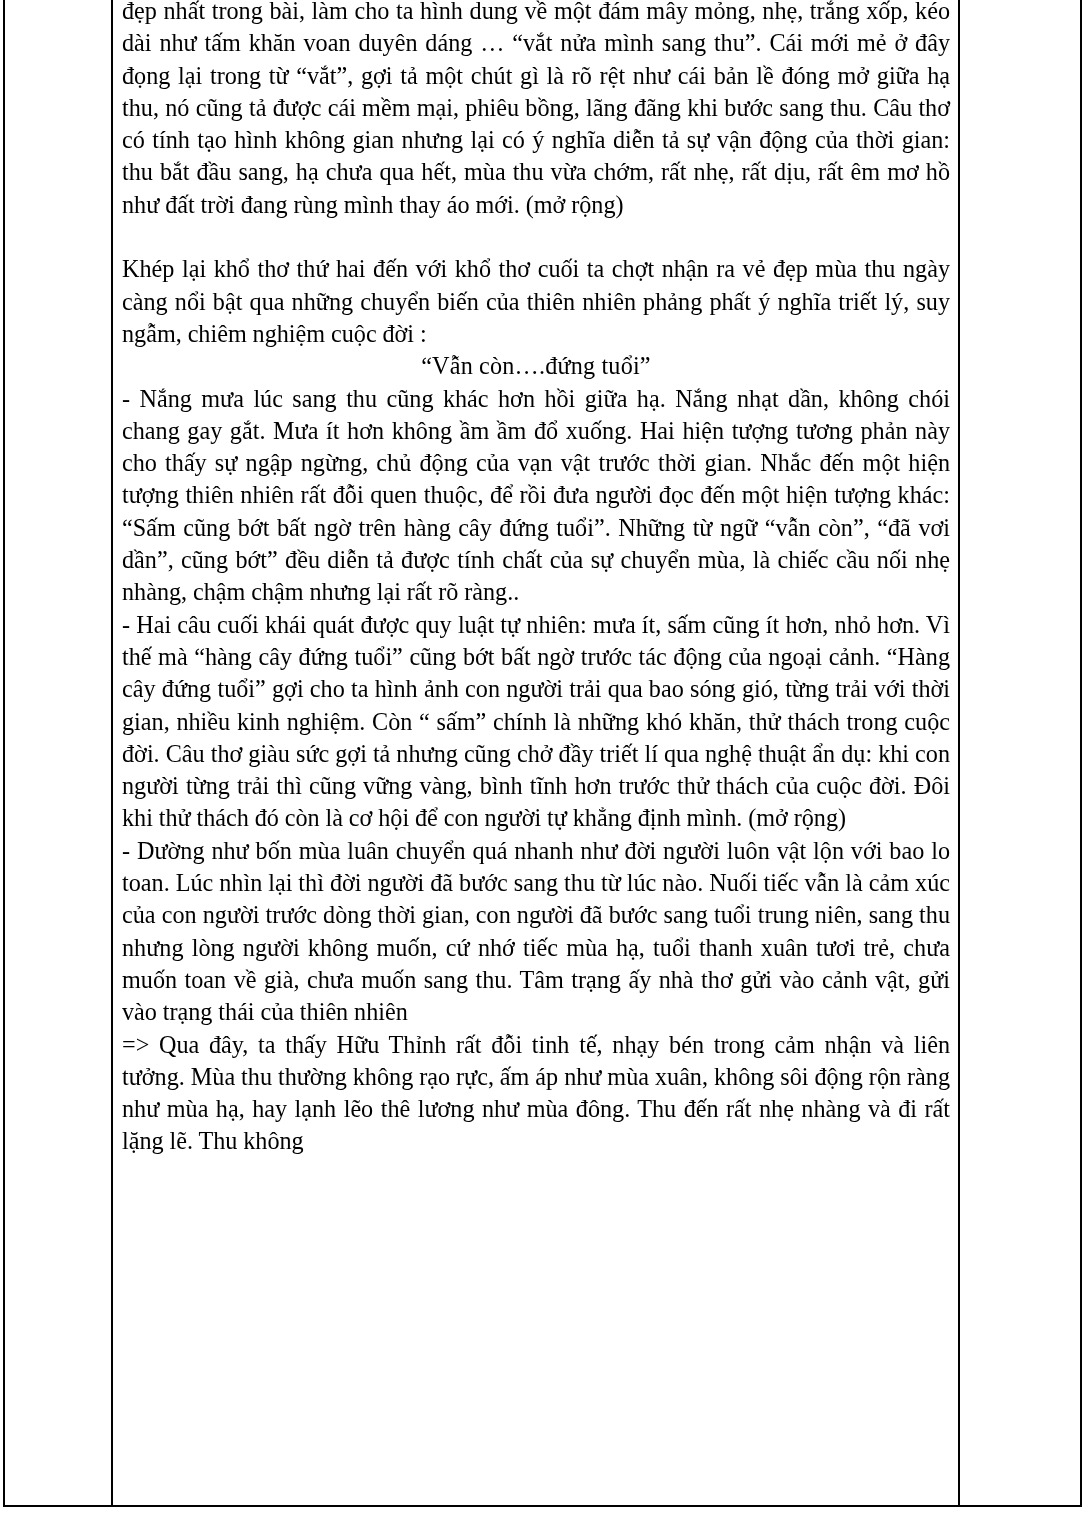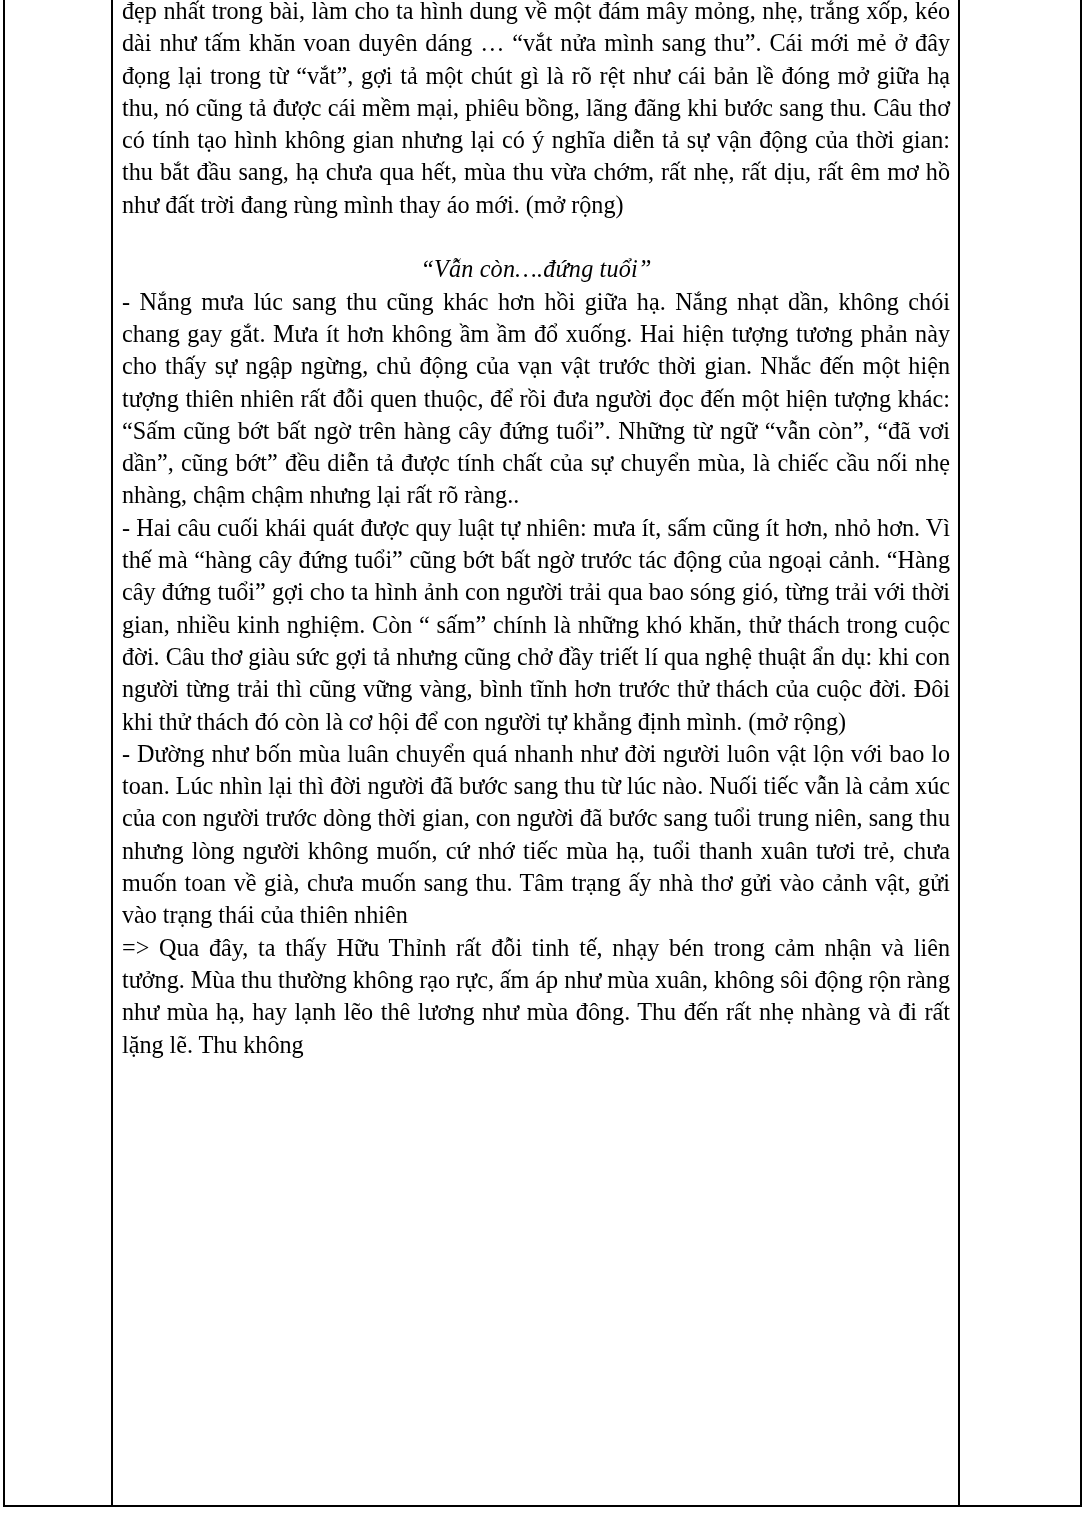--- a/index.html
+++ b/index.html
@@ -79,21 +79,20 @@
 
   .blank-line {
     height: 32.3px;
     line-height: 32.3px;
     font-size: 24.2px;
   }
 
   .quote-line {
     margin: 0;
     padding: 0;
-    font-style: italic;
     text-align: center;
     font-size: 24.2px;
     line-height: 32.3px;
     letter-spacing: 0.2px;
   }
 
   .first-line-shift {
     margin-top: -3px;
   }
 </style>
@@ -108,20 +107,21 @@
     </div>
 
     <div class="col-main">
       <div class="body-text">
 
         <p class="para first-line-shift">đẹp nhất trong bài, làm cho ta hình dung về một đám mây mỏng, nhẹ, trắng xốp, kéo dài như tấm khăn voan duyên dáng … “vắt nửa mình sang thu”. Cái mới mẻ ở đây đọng lại trong từ “vắt”, gợi tả một chút gì là rõ rệt như cái bản lề đóng mở giữa hạ thu, nó cũng tả được cái mềm mại, phiêu bồng, lãng đãng khi bước sang thu. Câu thơ có tính tạo hình không gian nhưng lại có ý nghĩa diễn tả sự vận động của thời gian: thu bắt đầu sang, hạ chưa qua hết, mùa thu vừa chớm, rất nhẹ, rất dịu, rất êm mơ hồ như đất trời đang rùng mình thay áo mới. (mở rộng)</p>
 
 
         <div class="blank-line">&nbsp;</div>
 
+        <p class="para">Khép lại khổ thơ thứ hai đến với khổ thơ cuối ta chợt nhận ra vẻ đẹp mùa thu ngày càng nổi bật qua những chuyển biến của thiên nhiên phảng phất ý nghĩa triết lý, suy ngẫm, chiêm nghiệm cuộc đời :</p>
 
         <p class="quote-line">“Vẫn còn….đứng tuổi”</p>
 
         <p class="para">- Nắng mưa lúc sang thu cũng khác hơn hồi giữa hạ. Nắng nhạt dần, không chói chang gay gắt. Mưa ít hơn không ầm ầm đổ xuống. Hai hiện tượng tương phản này cho thấy sự ngập ngừng, chủ động của vạn vật trước thời gian. Nhắc đến một hiện tượng thiên nhiên rất đỗi quen thuộc, để rồi đưa người đọc đến một hiện tượng khác: “Sấm cũng bớt bất ngờ trên hàng cây đứng tuổi”. Những từ ngữ “vẫn còn”, “đã vơi dần”, cũng bớt” đều diễn tả được tính chất của sự chuyển mùa, là chiếc cầu nối nhẹ nhàng, chậm chậm nhưng lại rất rõ ràng..</p>
 
         <p class="para">- Hai câu cuối khái quát được quy luật tự nhiên: mưa ít, sấm cũng ít hơn, nhỏ hơn. Vì thế mà “hàng cây đứng tuổi” cũng bớt bất ngờ trước tác động của ngoại cảnh. “Hàng cây đứng tuổi” gợi cho ta hình ảnh con người trải qua bao sóng gió, từng trải với thời gian, nhiều kinh nghiệm. Còn “ sấm” chính là những khó khăn, thử thách trong cuộc đời.  Câu thơ giàu sức gợi tả nhưng cũng chở đầy triết lí qua nghệ thuật ẩn dụ: khi con người từng trải thì cũng vững vàng, bình tĩnh hơn trước thử thách của cuộc đời. Đôi khi thử thách đó còn là cơ hội để con người tự khẳng định mình. (mở rộng)</p>
 
         <p class="para">- Dường như bốn mùa luân chuyển quá nhanh như đời người luôn vật lộn với bao lo toan. Lúc nhìn lại thì đời người đã bước sang thu từ lúc nào. Nuối tiếc vẫn là cảm xúc của con người trước dòng thời gian, con người đã bước sang tuổi trung niên, sang thu nhưng lòng người không muốn, cứ nhớ tiếc mùa hạ, tuổi thanh xuân tươi trẻ, chưa muốn toan về già, chưa muốn sang thu. Tâm trạng ấy nhà thơ gửi vào cảnh vật, gửi vào trạng thái của thiên nhiên</p>
 
         <p class="para">=&gt; Qua đây, ta thấy Hữu Thỉnh rất đỗi tinh tế, nhạy bén trong cảm nhận và liên tưởng. Mùa thu thường không rạo rực, ấm áp như mùa xuân, không sôi động rộn ràng như mùa hạ, hay lạnh lẽo thê lương như mùa đông. Thu đến rất nhẹ nhàng và đi rất lặng lẽ. Thu không</p>

